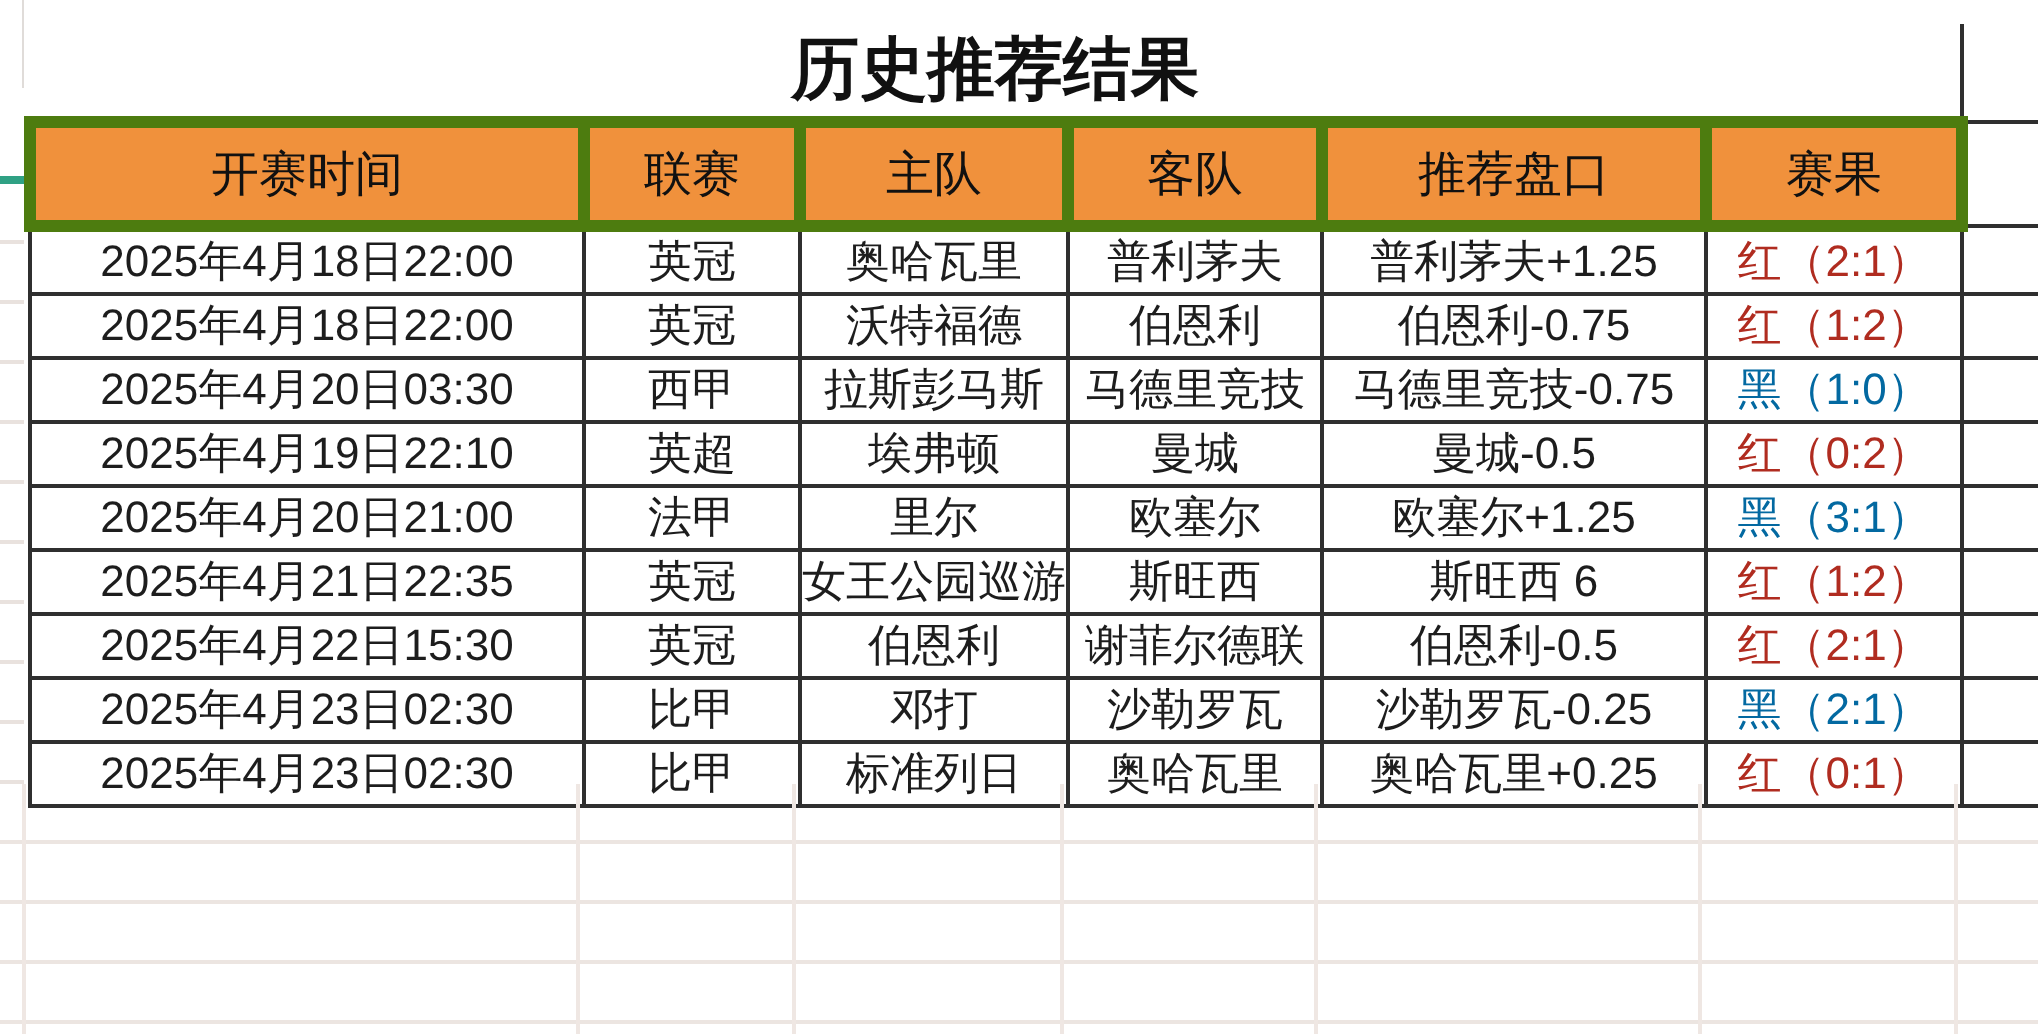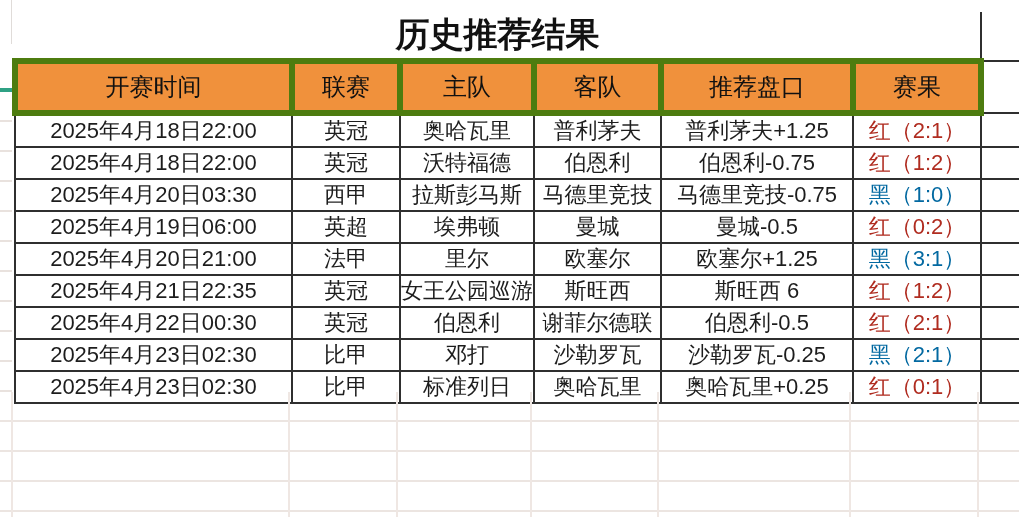--- a/index.html
+++ b/index.html
@@ -143,21 +143,21 @@
         <tr>
           <td>2025年4月20日03:30</td>
           <td>西甲</td>
           <td>拉斯彭马斯</td>
           <td>马德里竞技</td>
           <td>马德里竞技-0.75</td>
           <td class="result-black">黑（1:0）</td>
           <td class="stub"></td>
         </tr>
         <tr>
-          <td>2025年4月19日06:00</td>
+          <td>2025年4月19日22:10</td>
           <td>英超</td>
           <td>埃弗顿</td>
           <td>曼城</td>
           <td>曼城-0.5</td>
           <td class="result-red">红（0:2）</td>
           <td class="stub"></td>
         </tr>
         <tr>
           <td>2025年4月20日21:00</td>
           <td>法甲</td>
@@ -170,21 +170,21 @@
         <tr>
           <td>2025年4月21日22:35</td>
           <td>英冠</td>
           <td>女王公园巡游者</td>
           <td>斯旺西</td>
           <td>斯旺西 6</td>
           <td class="result-red">红（1:2）</td>
           <td class="stub"></td>
         </tr>
         <tr>
-          <td>2025年4月22日00:30</td>
+          <td>2025年4月22日15:30</td>
           <td>英冠</td>
           <td>伯恩利</td>
           <td>谢菲尔德联</td>
           <td>伯恩利-0.5</td>
           <td class="result-red">红（2:1）</td>
           <td class="stub"></td>
         </tr>
         <tr>
           <td>2025年4月23日02:30</td>
           <td>比甲</td>

